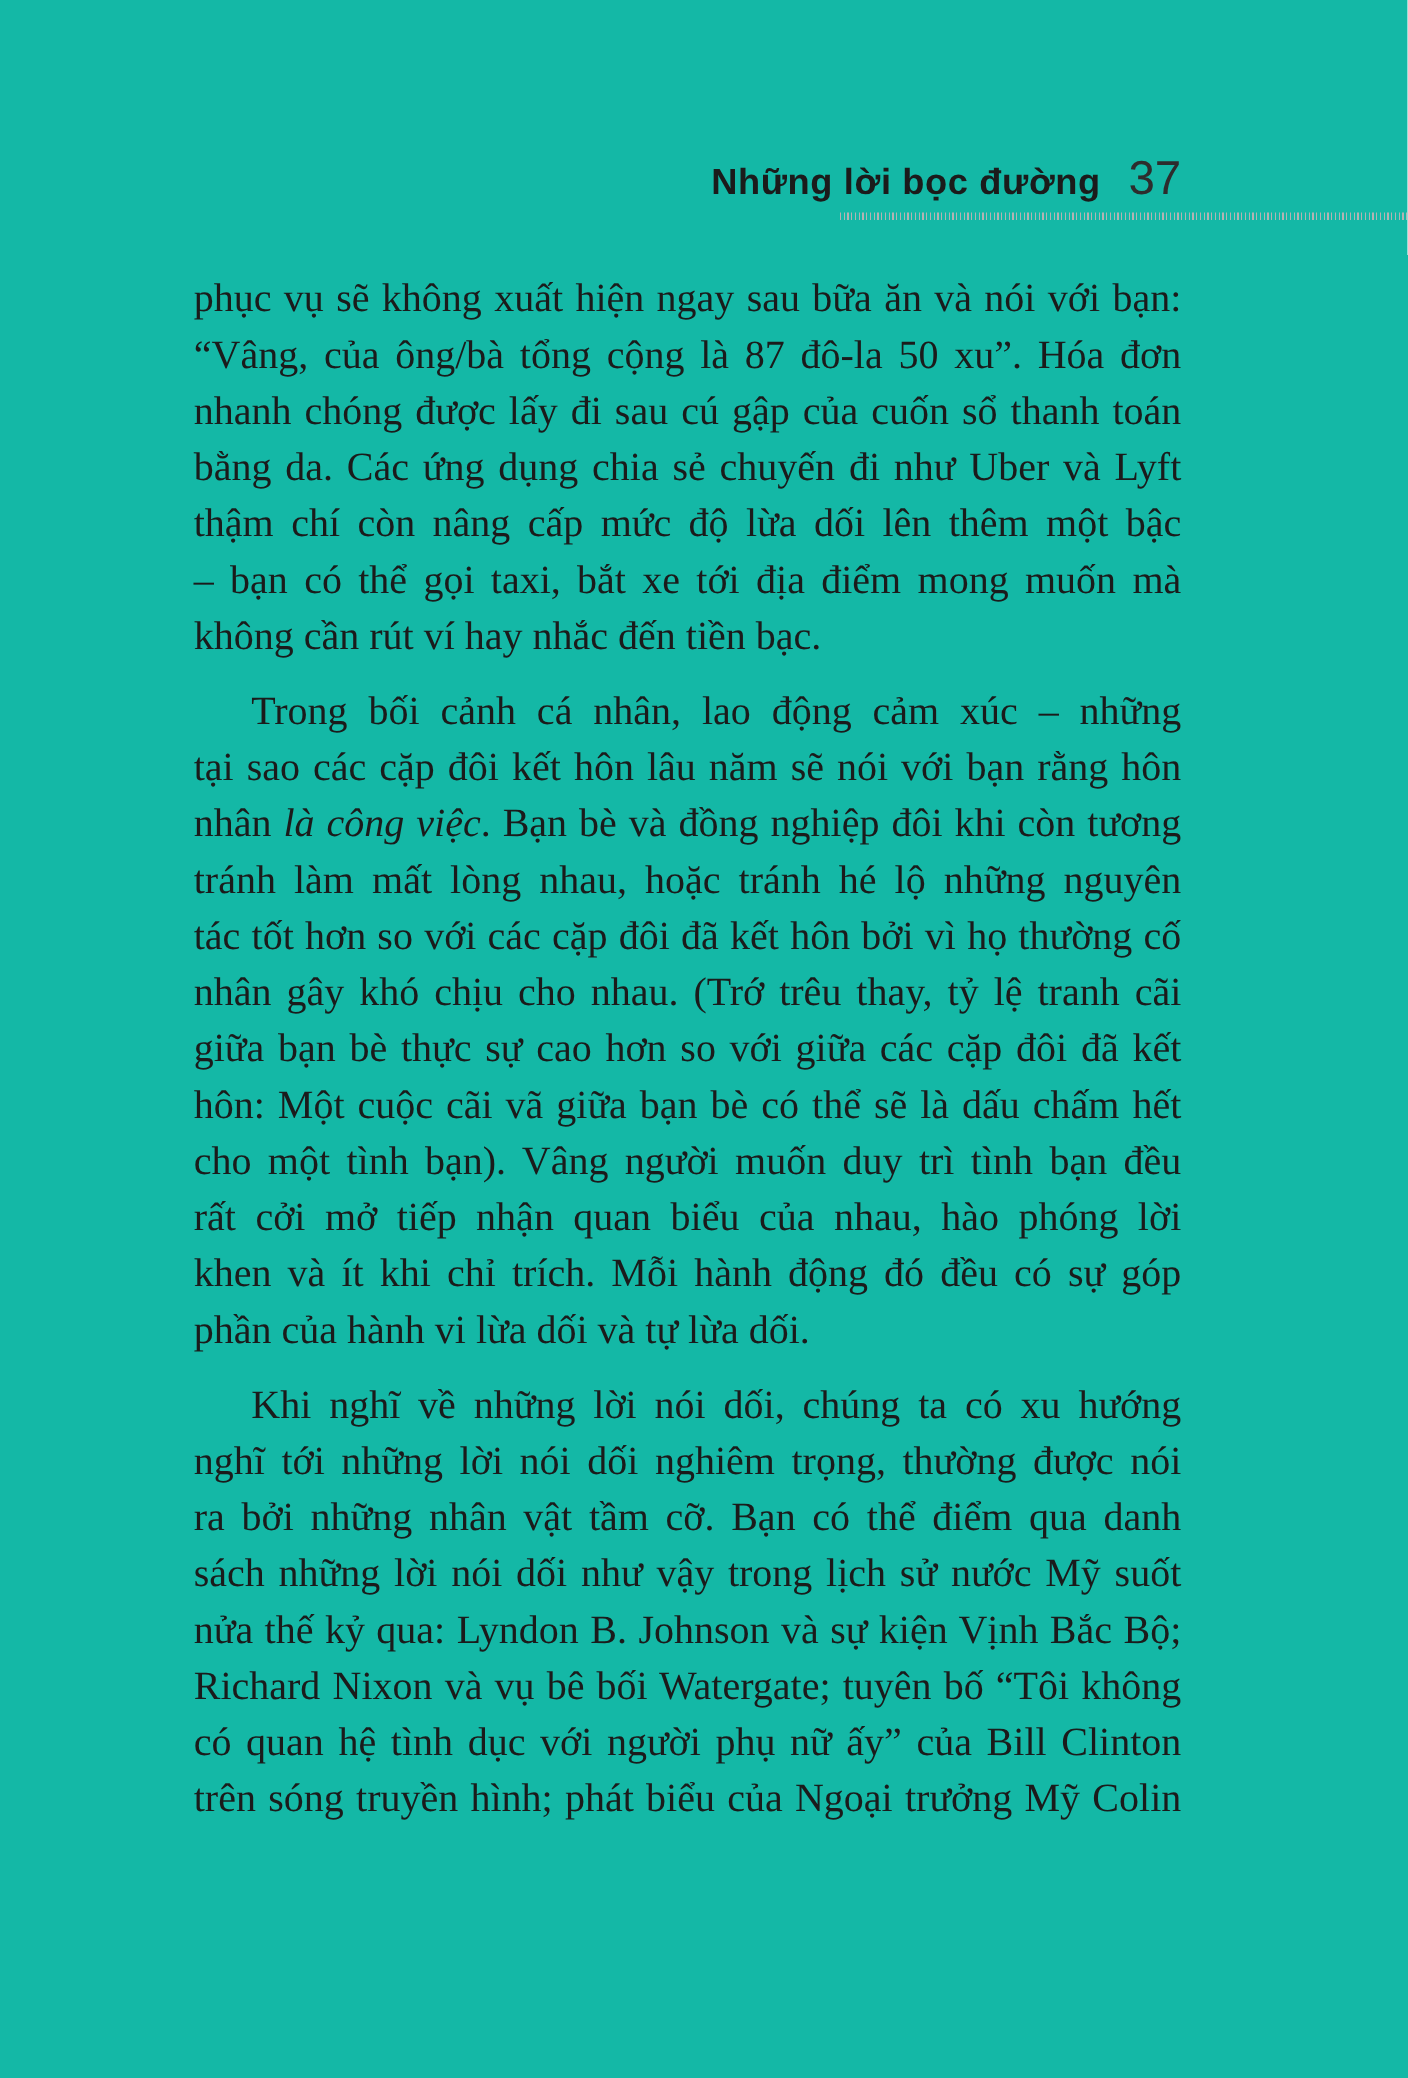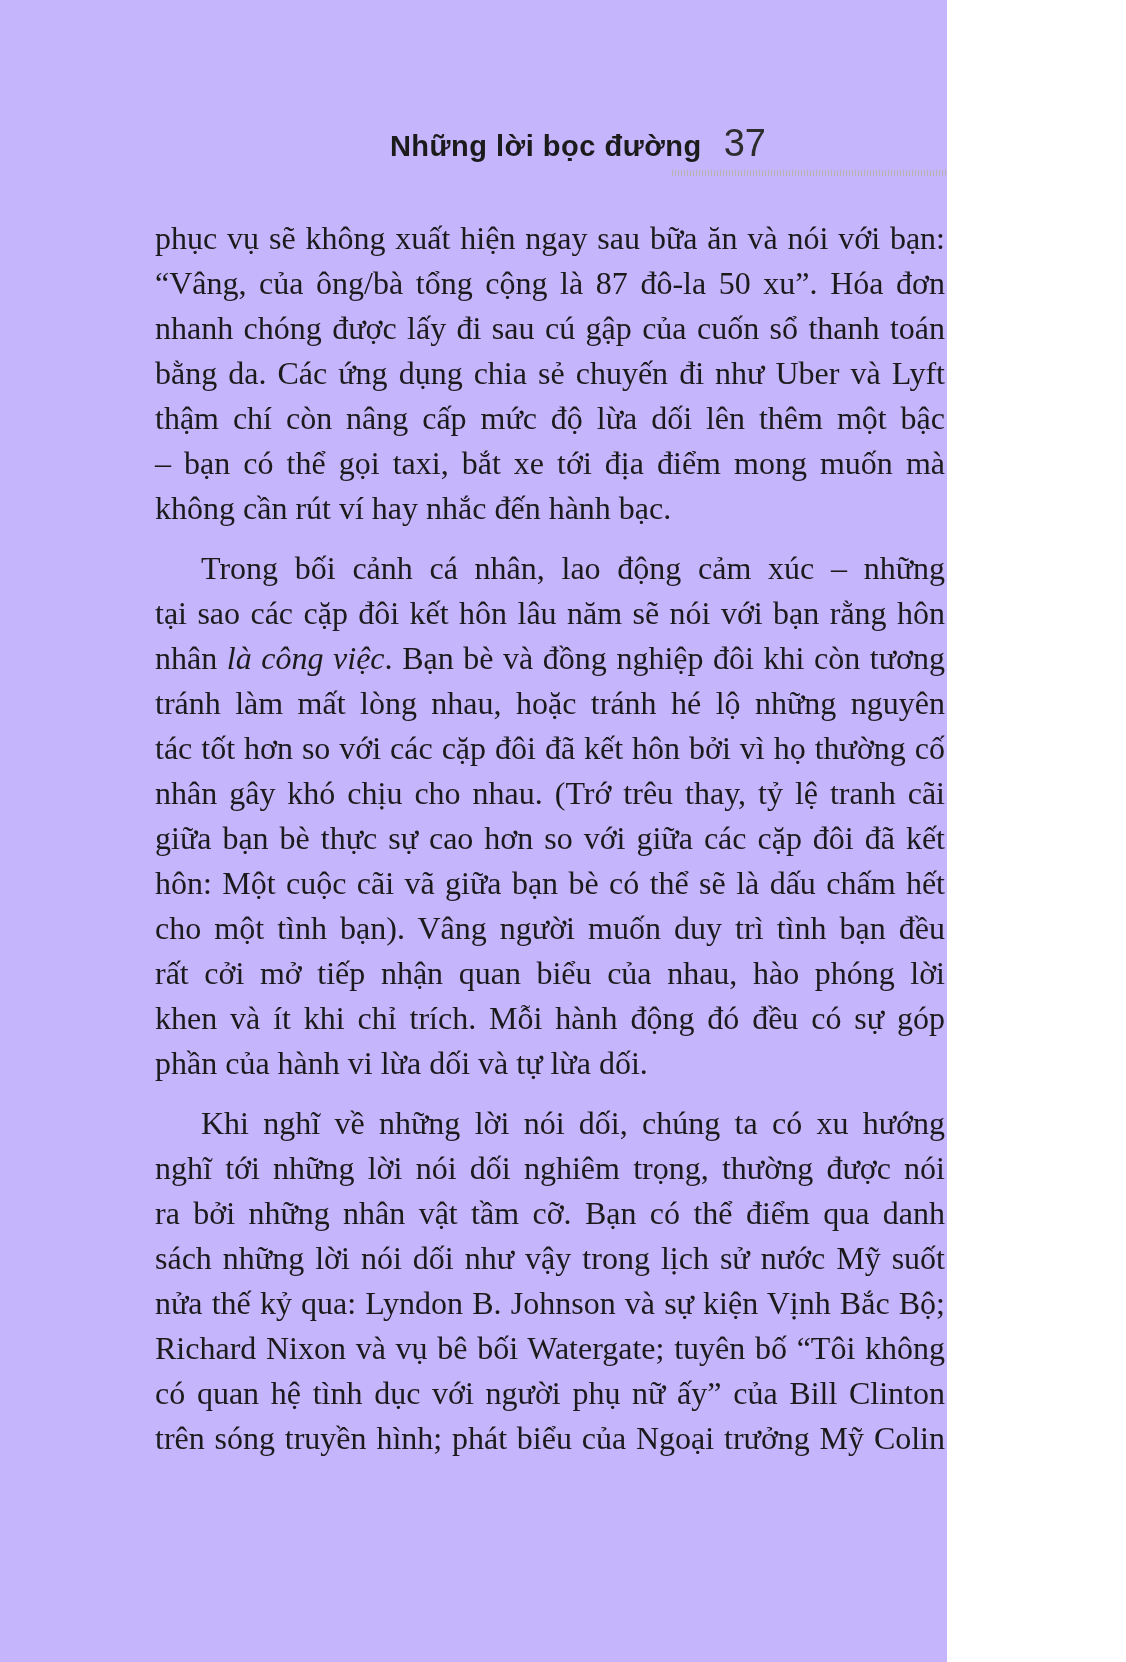--- a/index.html
+++ b/index.html
@@ -2,23 +2,23 @@
 <html><head>
 <meta charset="utf-8">
 <style>
   html, body {
     margin: 0;
     padding: 0;
     background: #ffffff;
   }
   .page {
     position: relative;
-    width: 947px;
+    width: 1126px;
     height: 1662px;
-    background: #c4b5fd;
+    background: #14b8a6;
     overflow: hidden;
   }
   
   .header {
     position: absolute;
     top: 122px;
     right: 181px;
     display: flex;
     align-items: baseline;
     gap: 22px;
@@ -76,21 +76,21 @@
   </div>
   <div class="header-rule"></div>
   <div class="body-text">
       <div class="paragraph">
         <div class="line just"><span>phục vụ sẽ không xuất hiện ngay sau bữa ăn và nói với bạn:</span></div>
         <div class="line just"><span>“Vâng, của ông/bà tổng cộng là 87 đô-la 50 xu”. Hóa đơn</span></div>
         <div class="line just"><span>nhanh chóng được lấy đi sau cú gập của cuốn sổ thanh toán</span></div>
         <div class="line just"><span>bằng da. Các ứng dụng chia sẻ chuyến đi như Uber và Lyft</span></div>
         <div class="line just"><span>thậm chí còn nâng cấp mức độ lừa dối lên thêm một bậc</span></div>
         <div class="line just"><span>– bạn có thể gọi taxi, bắt xe tới địa điểm mong muốn mà</span></div>
-        <div class="line endline"><span>không cần rút ví hay nhắc đến hành bạc.</span></div>
+        <div class="line endline"><span>không cần rút ví hay nhắc đến tiền bạc.</span></div>
       </div>
       <div class="paragraph indent">
         <div class="line just"><span>Trong bối cảnh cá nhân, lao động cảm xúc – những</span></div>
         <div class="line just"><span>tại sao các cặp đôi kết hôn lâu năm sẽ nói với bạn rằng hôn</span></div>
         <div class="line just"><span>nhân </span><em>là công việc</em><span>. Bạn bè và đồng nghiệp đôi khi còn tương</span></div>
         <div class="line just"><span>tránh làm mất lòng nhau, hoặc tránh hé lộ những nguyên</span></div>
         <div class="line just"><span>tác tốt hơn so với các cặp đôi đã kết hôn bởi vì họ thường cố</span></div>
         <div class="line just"><span>nhân gây khó chịu cho nhau. (Trớ trêu thay, tỷ lệ tranh cãi</span></div>
         <div class="line just"><span>giữa bạn bè thực sự cao hơn so với giữa các cặp đôi đã kết</span></div>
         <div class="line just"><span>hôn: Một cuộc cãi vã giữa bạn bè có thể sẽ là dấu chấm hết</span></div>

